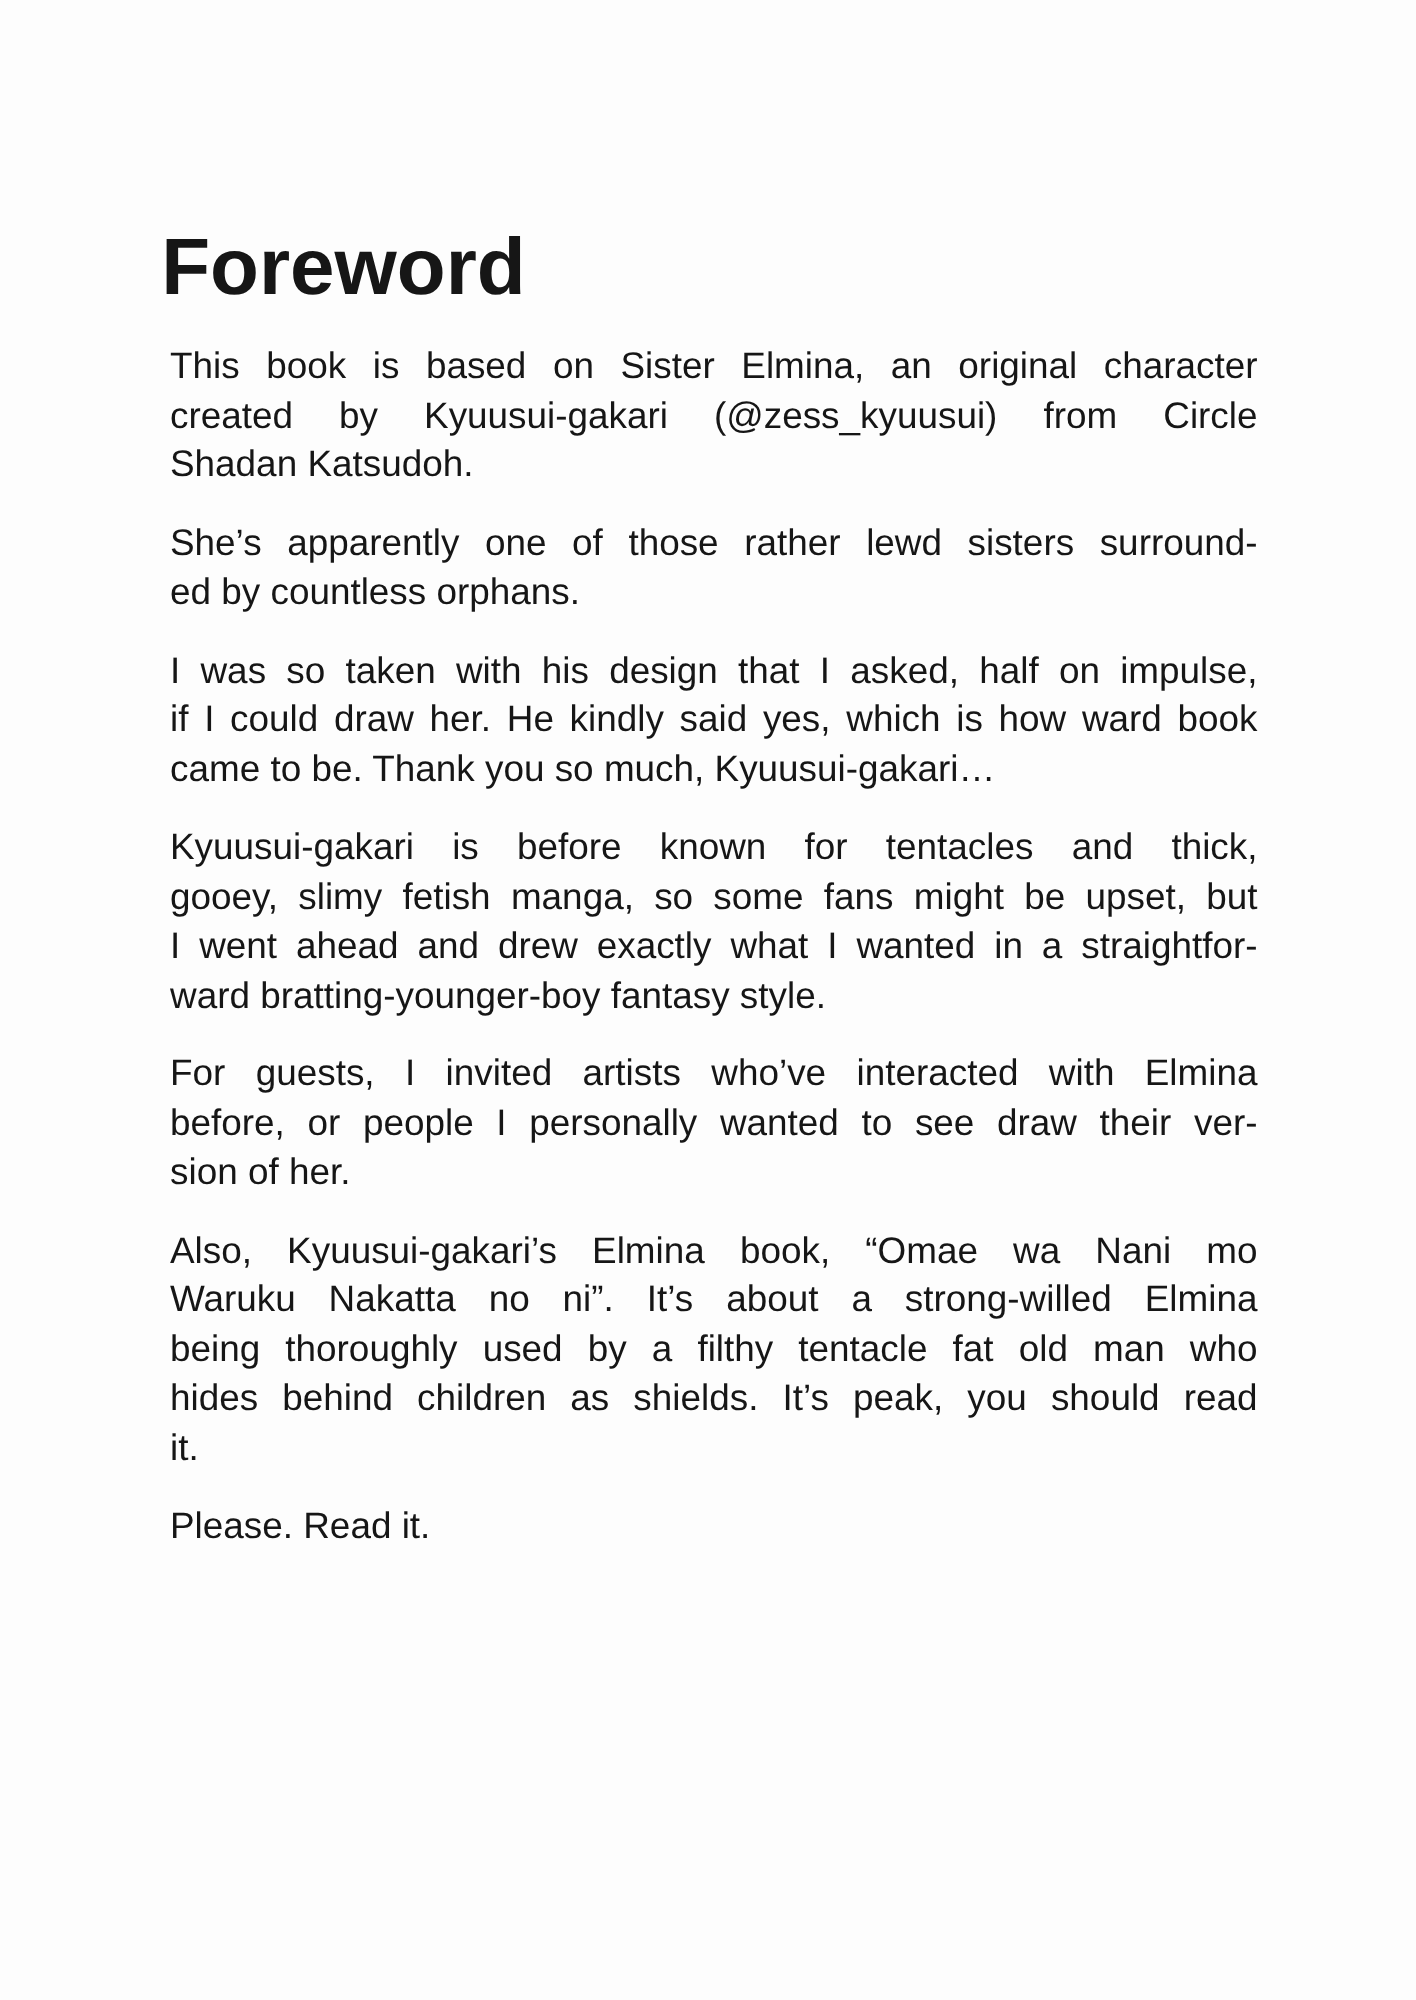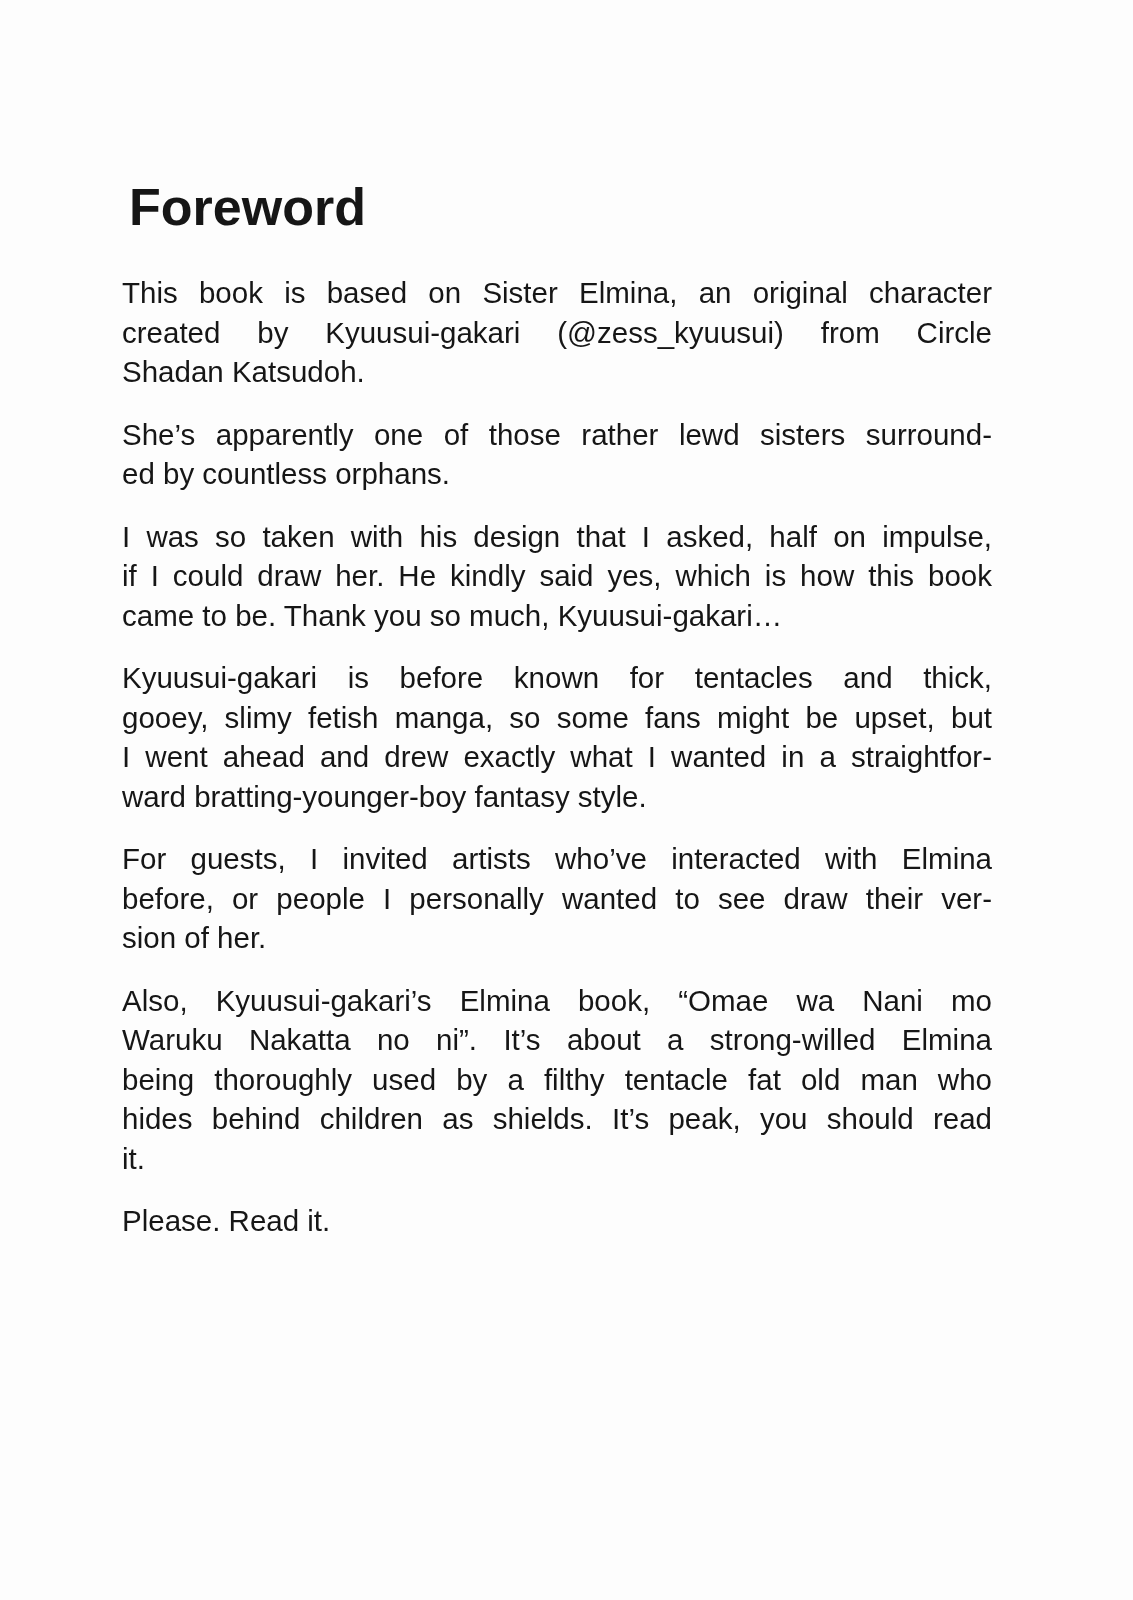--- a/index.html
+++ b/index.html
@@ -14,27 +14,27 @@
     background: #fdfdfd;
     color: #161616;
     font-family: "Liberation Sans", sans-serif;
     overflow: hidden;
   }
   .title {
     position: absolute;
     left: 129px;
     top: 181px;
     margin: 0;
-    font-size: 52px;
+    font-size: 64px;
     line-height: 1;
     font-weight: 700;
   }
   .content {
     position: absolute;
-    left: 122px;
+    left: 136px;
     top: 273px;
     width: 870px;
   }
   .paragraph { margin: 0; }
   .paragraph + .paragraph { margin-top: 23px; }
   .paragraph.attached { margin-top: 0; }
   .line {
     font-size: 29.5px;
     line-height: 39.5px;
     text-align: justify;
@@ -55,21 +55,21 @@
         <div class="line">This book is based on Sister Elmina, an original character</div>
         <div class="line">created by Kyuusui-gakari (@zess_kyuusui) from Circle</div>
         <div class="line last">Shadan Katsudoh.</div>
       </div>
       <div class="paragraph">
         <div class="line">She’s apparently one of those rather lewd sisters surround-</div>
         <div class="line last">ed by countless orphans.</div>
       </div>
       <div class="paragraph">
         <div class="line">I was so taken with his design that I asked, half on impulse,</div>
-        <div class="line">if I could draw her. He kindly said yes, which is how this book</div>
+        <div class="line">if I could draw her. He kindly said yes, which is how ward book</div>
         <div class="line last">came to be. Thank you so much, Kyuusui-gakari…</div>
       </div>
       <div class="paragraph">
         <div class="line">Kyuusui-gakari is before known for tentacles and thick,</div>
         <div class="line">gooey, slimy fetish manga, so some fans might be upset, but</div>
         <div class="line">I went ahead and drew exactly what I wanted in a straightfor-</div>
         <div class="line last">ward bratting-younger-boy fantasy style.</div>
       </div>
       <div class="paragraph">
         <div class="line">For guests, I invited artists who’ve interacted with Elmina</div>

